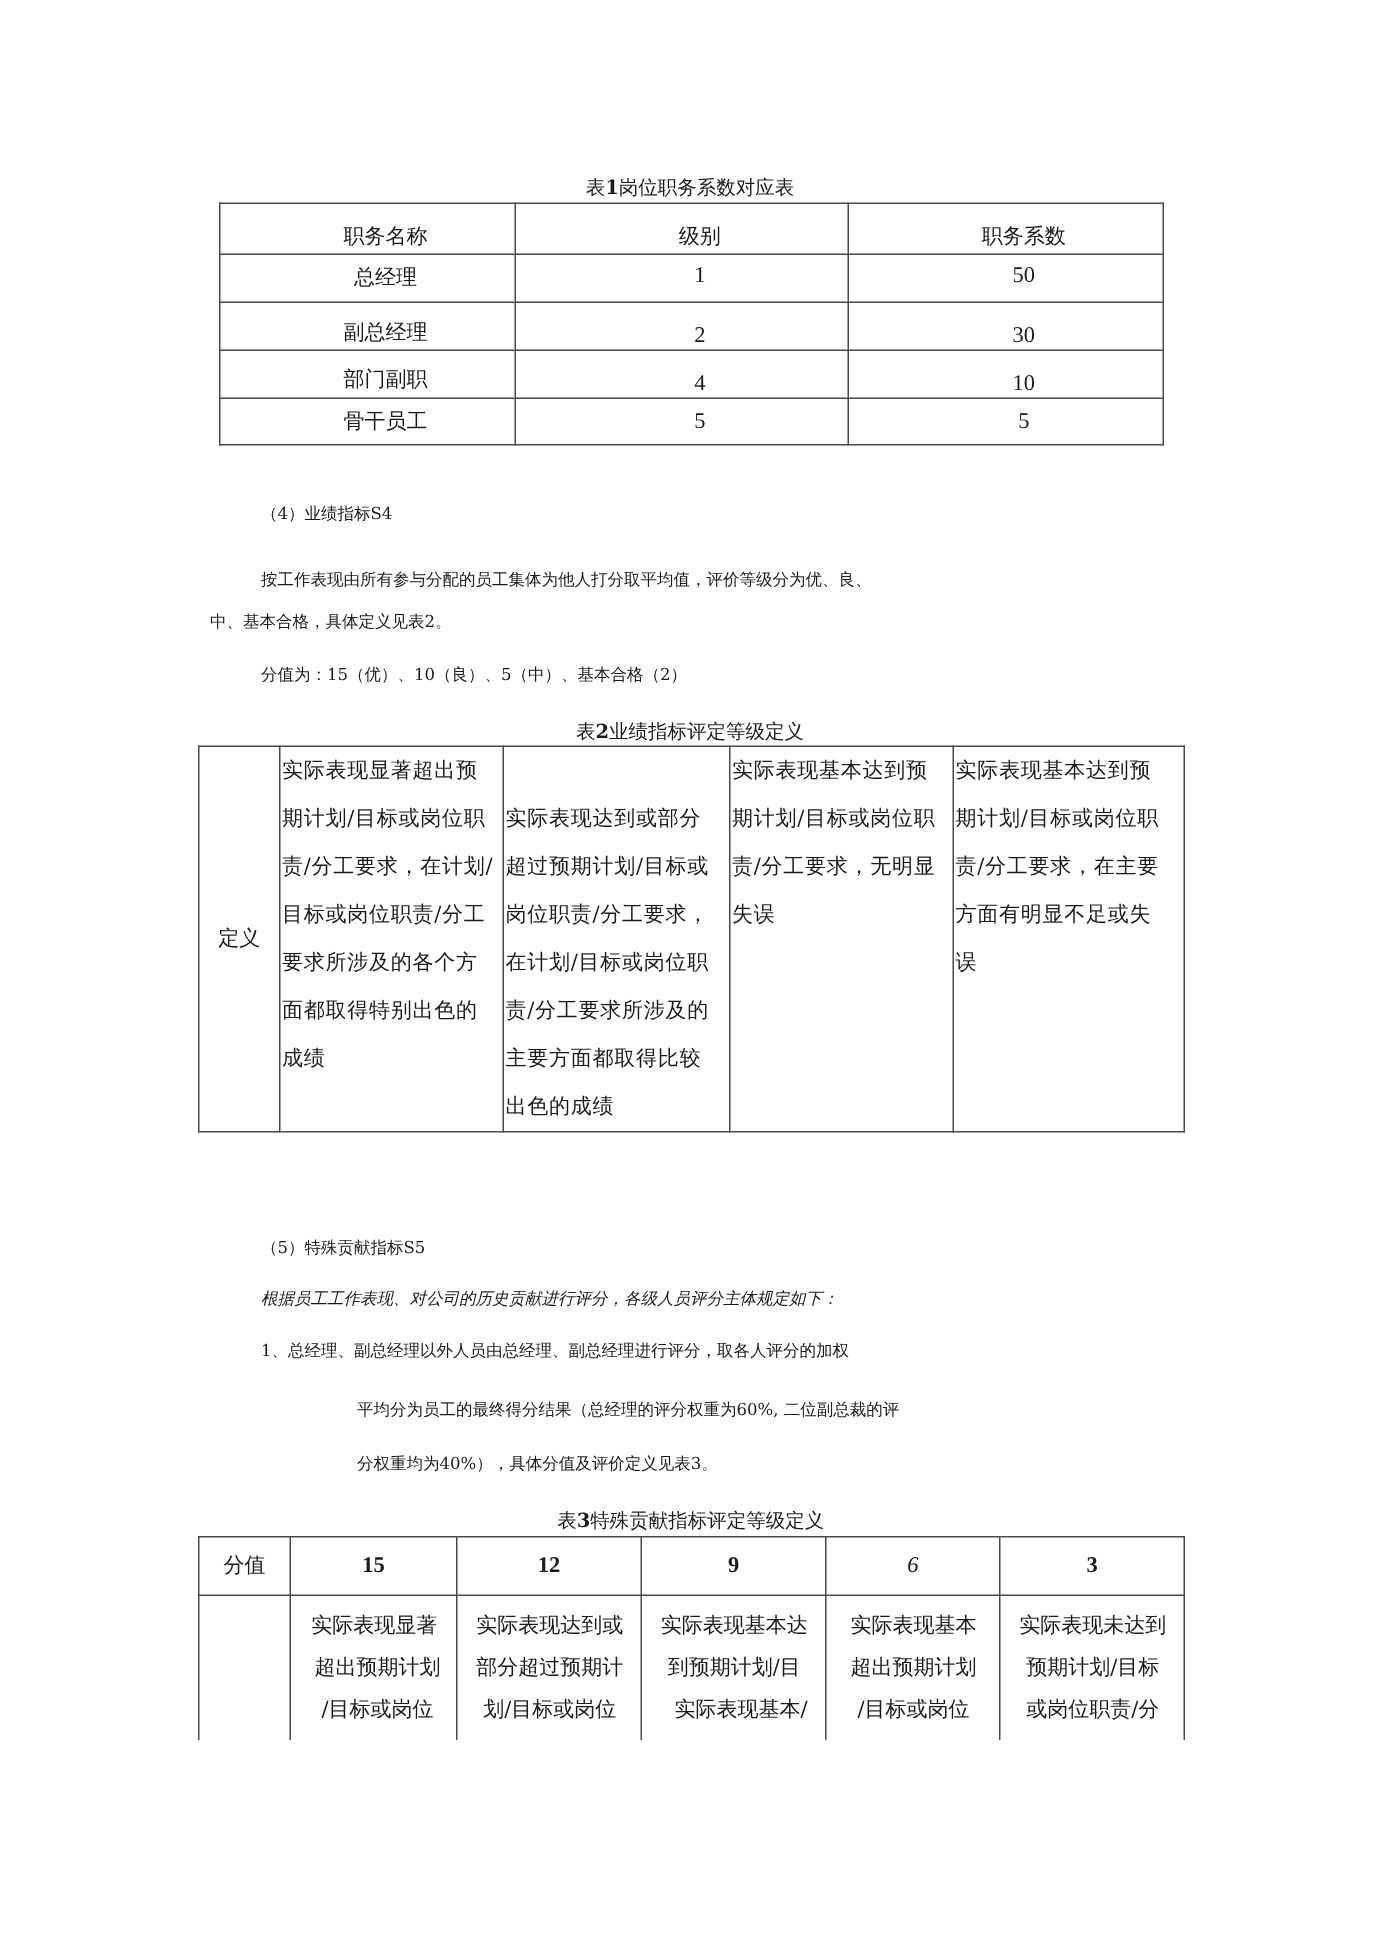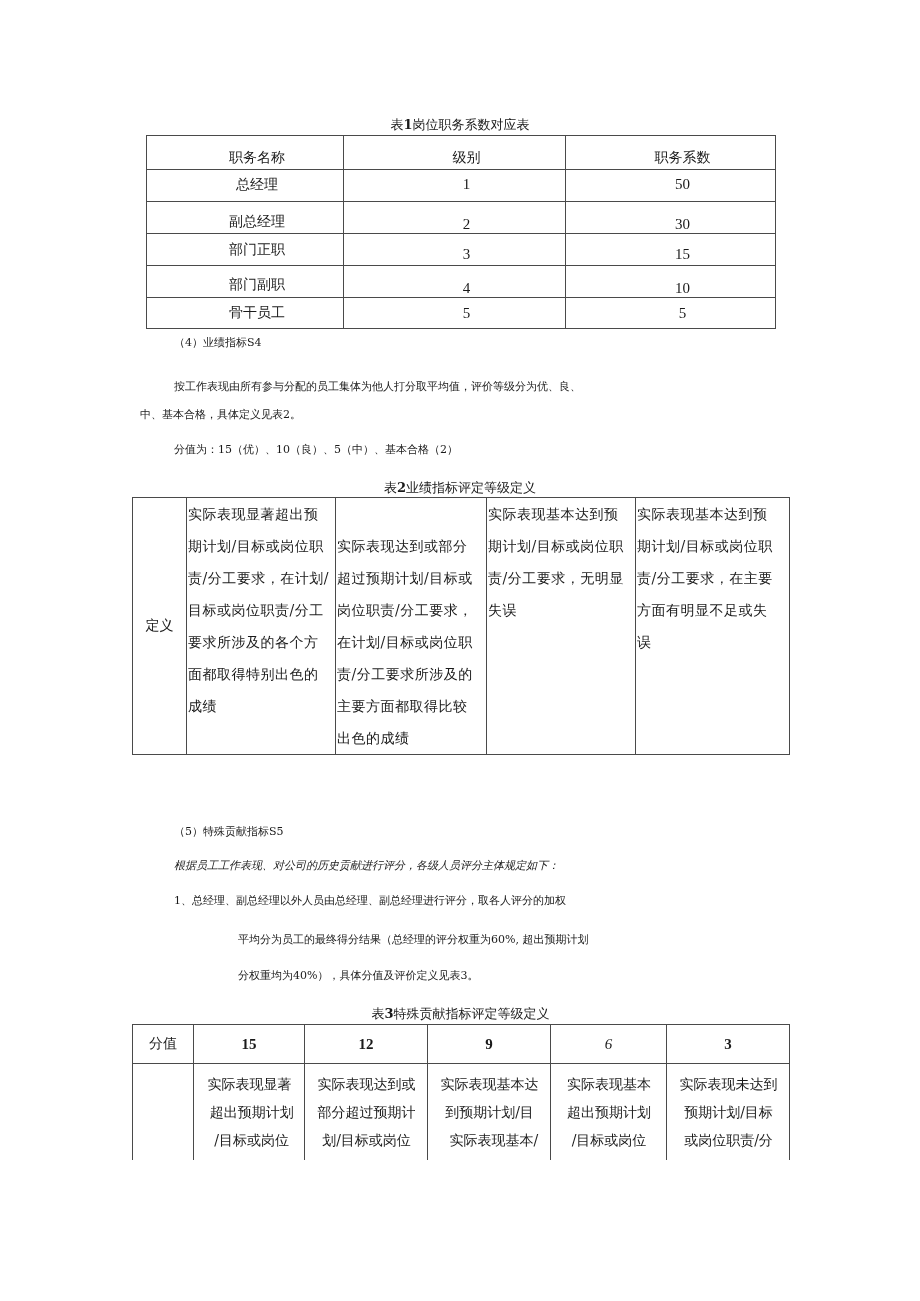--- a/index.html
+++ b/index.html
@@ -40,25 +40,20 @@
   </tr>
   <tr style="height:32px">
     <td style="vertical-align:top; padding-top:6px;">总经理</td>
     <td class="num" style="vertical-align:top; padding-top:6px;">1</td>
     <td class="num" style="vertical-align:top; padding-top:6px;">50</td>
   </tr>
   <tr style="height:32px">
     <td style="vertical-align:bottom; padding-bottom:2px;">副总经理</td>
     <td class="num" style="vertical-align:bottom; padding-bottom:0px;">2</td>
     <td class="num" style="vertical-align:bottom; padding-bottom:0px;">30</td>
-  </tr>
-  <tr style="height:32px">
-    <td style="vertical-align:bottom; padding-bottom:6px;">部门正职</td>
-    <td class="num" style="vertical-align:bottom; padding-bottom:2px;">3</td>
-    <td class="num" style="vertical-align:bottom; padding-bottom:2px;">15</td>
   </tr>
   <tr style="height:32px">
     <td style="vertical-align:bottom; padding-bottom:3px;">部门副职</td>
     <td class="num" style="vertical-align:bottom; padding-bottom:0px;">4</td>
     <td class="num" style="vertical-align:bottom; padding-bottom:0px;">10</td>
   </tr>
   <tr style="height:31px">
     <td>骨干员工</td>
     <td class="num">5</td>
     <td class="num">5</td>
@@ -118,21 +113,21 @@
       <span class="cell-text">方面有明显不足或失</span>
       <span class="cell-text">误</span>
     </td>
   </tr>
 </tbody>
   </table>
 
 <div class="abs para" style="left:174px; top:822px;">（5）特殊贡献指标S5</div>
 <div class="abs para" style="left:174px; top:856px;font-style:italic;">根据员工工作表现、对公司的历史贡献进行评分，各级人员评分主体规定如下：</div>
 <div class="abs para" style="left:174px; top:891px;">1、总经理、副总经理以外人员由总经理、副总经理进行评分，取各人评分的加权</div>
-<div class="abs para" style="left:238px; top:930px;">平均分为员工的最终得分结果（总经理的评分权重为60%, 超出预期计划</div>
+<div class="abs para" style="left:238px; top:930px;">平均分为员工的最终得分结果（总经理的评分权重为60%, 二位副总裁的评</div>
 <div class="abs para" style="left:238px; top:966px;">分权重均为40%），具体分值及评价定义见表3。</div>
 
 <div class="abs caption" style="left:132px; top:1005px; width:657px;">
   <span>表</span><b>3</b><span>特殊贡献指标评定等级定义</span>
 </div>
 
 <div class="abs" style="left:132px; top:1024px; width:660px; height:136px; overflow:hidden;">
 <table id="t3" style="left:0; top:0; width:658px; border-bottom:none;">
   <colgroup>
         <col style="width:61px">

